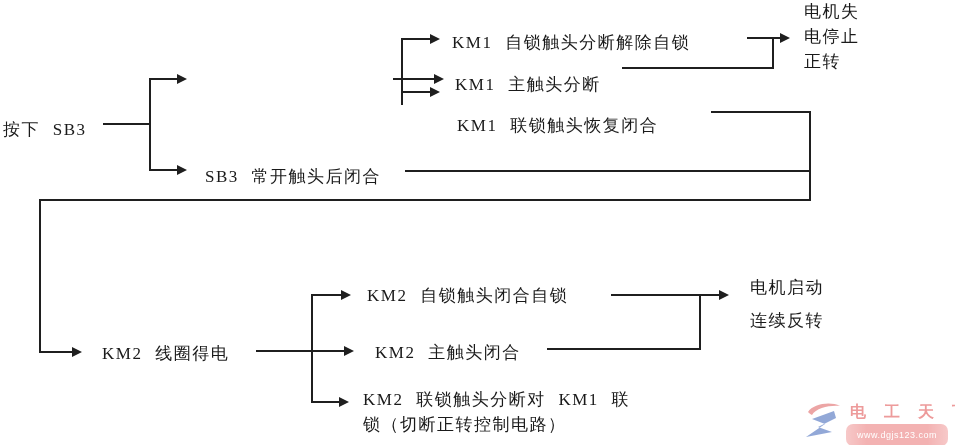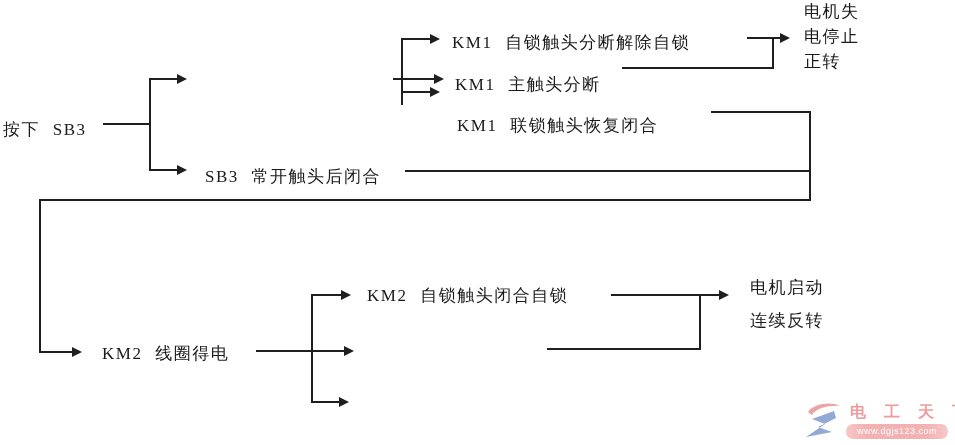--- a/index.html
+++ b/index.html
@@ -43,21 +43,21 @@
   }
   #wm-logo { position: absolute; left: 2px; top: 6px; }
   #wm-name {
     position: absolute; left: 52px; top: 6px;
     font-size: 16px; font-weight: bold;
     letter-spacing: 7px; word-spacing: 0;
     white-space: nowrap;
   }
   #wm-banner {
     position: absolute; left: 48px; top: 28px;
-    width: 102px; height: 15px;
+    width: 102px; height: 22px;
     border-radius: 7px;
     display: flex; align-items: center; justify-content: center;
   }
   #wm-banner span {
     color: #ffffff;
     font-size: 9px;
     font-family: "Liberation Sans", sans-serif;
     letter-spacing: 0.5px;
     line-height: 13px;
   }
@@ -133,21 +133,28 @@
   </div>
 
   <div class="node" style="left:102px; top:341px;">
     <span class="tline">KM2 线圈得电</span>
   </div>
 
   <div class="node" style="left:367px; top:283px;">
     <span class="tline">KM2 自锁触头闭合自锁</span>
   </div>
 
+  <div class="node" style="left:375px; top:340px;">
+    <span class="tline">KM2 主触头闭合</span>
+  </div>
 
+  <div class="node" style="left:363px; top:387px;">
+    <span class="tline">KM2 联锁触头分断对 KM1 联</span>
+    <span class="tline">锁（切断正转控制电路）</span>
+  </div>
 
   <div class="node wide-lines" style="left:750px; top:271px;">
     <span class="tline">电机启动</span>
     <span class="tline">连续反转</span>
   </div>
 
   <div id="watermark">
     <svg id="wm-logo" width="44" height="40" viewBox="0 0 44 40">
       <path d="M8,10 C13,2 30,-1 40,4 C30,3 16,6 12,13 C10,12 9,11 8,10 Z" fill="#e06a6a"></path>
       <path d="M34,9 L12,17 L25,22 L6,35 L32,30 L18,25 L36,16 Z" fill="#4a6fbe"></path>

